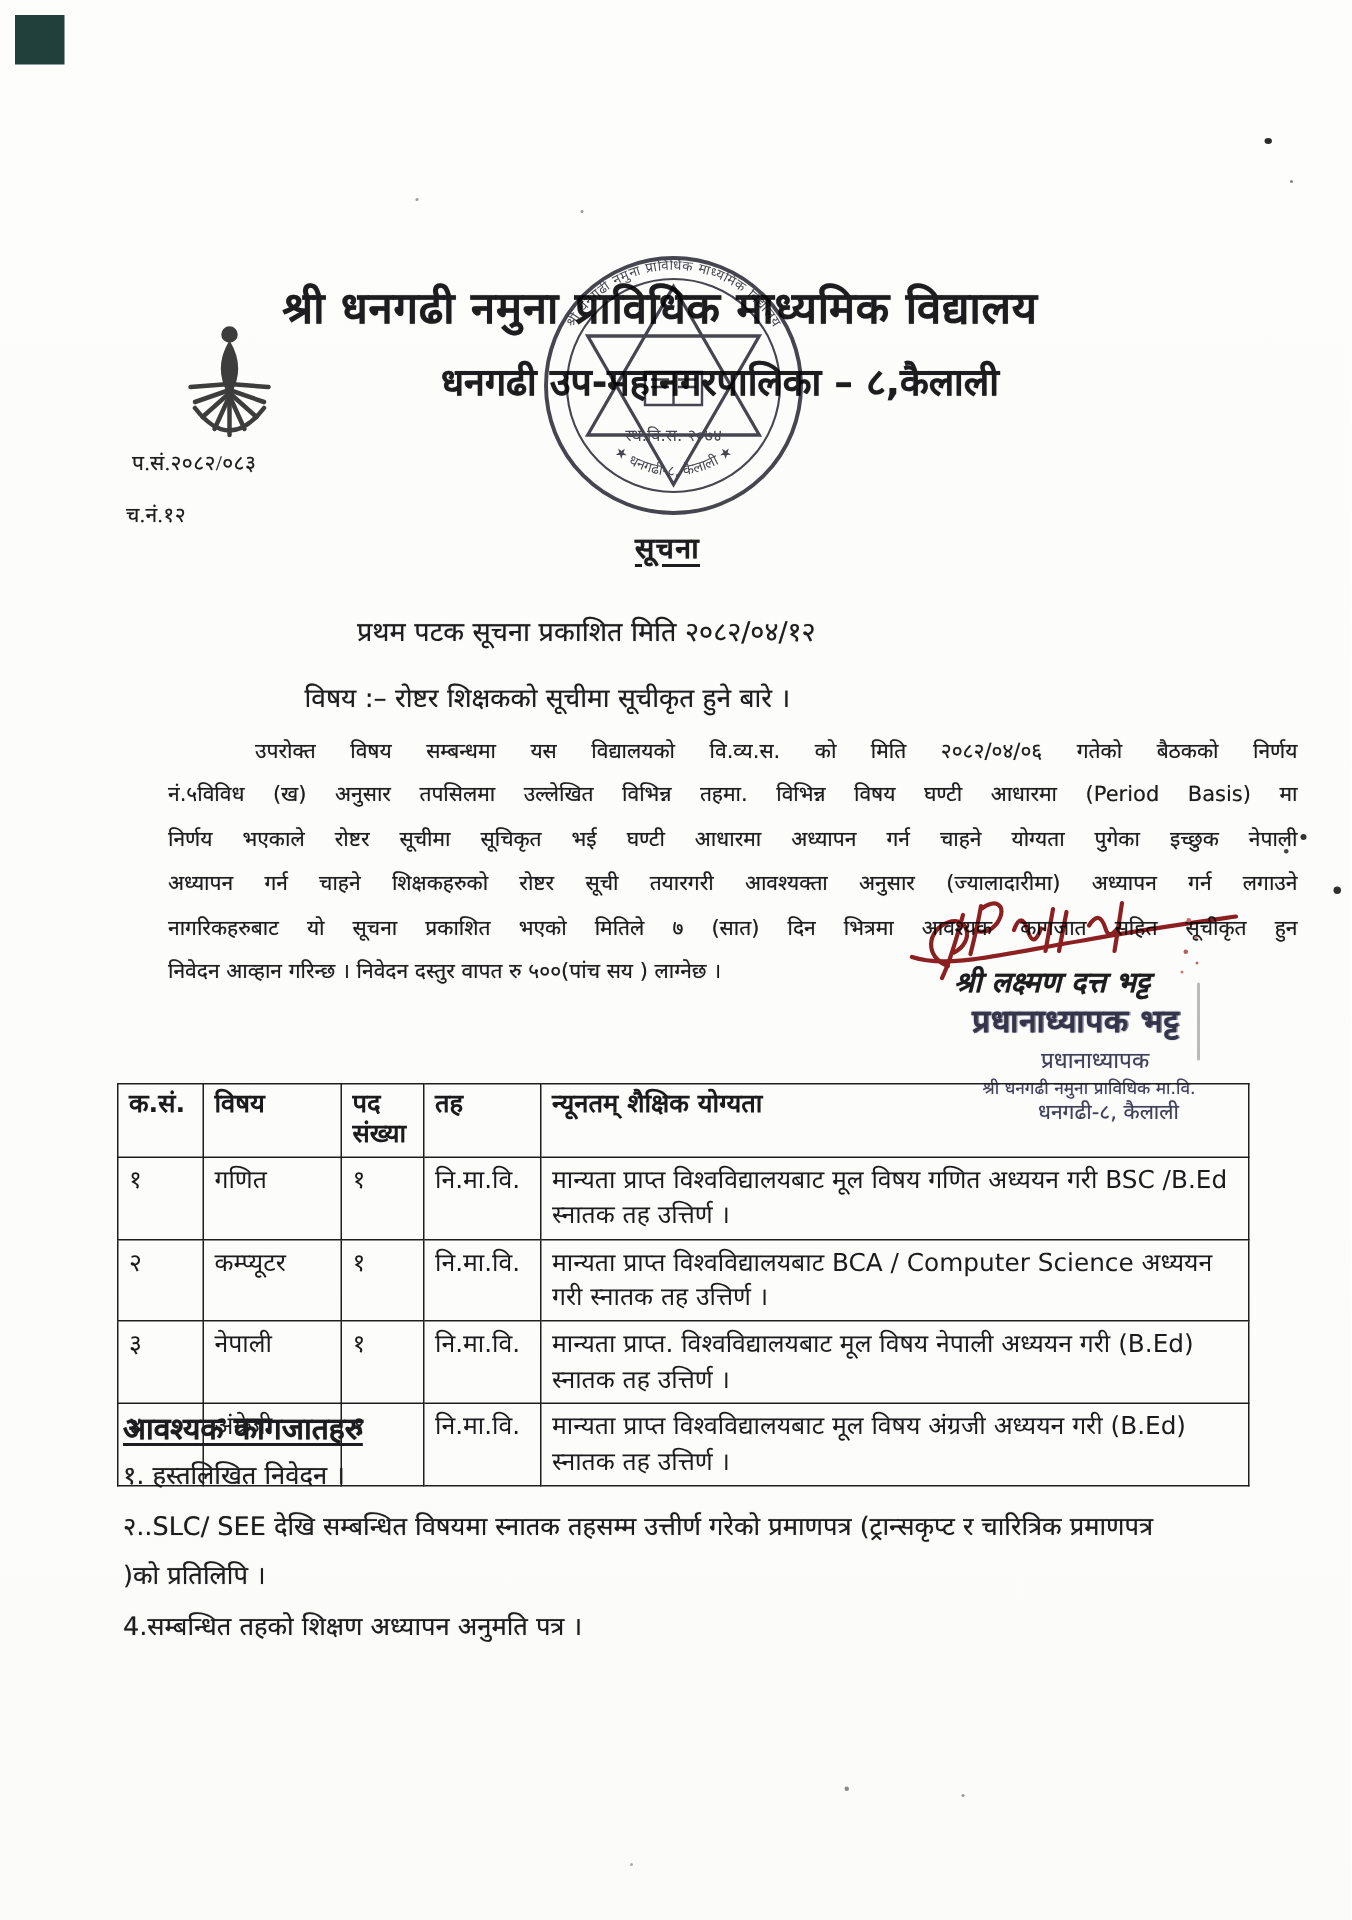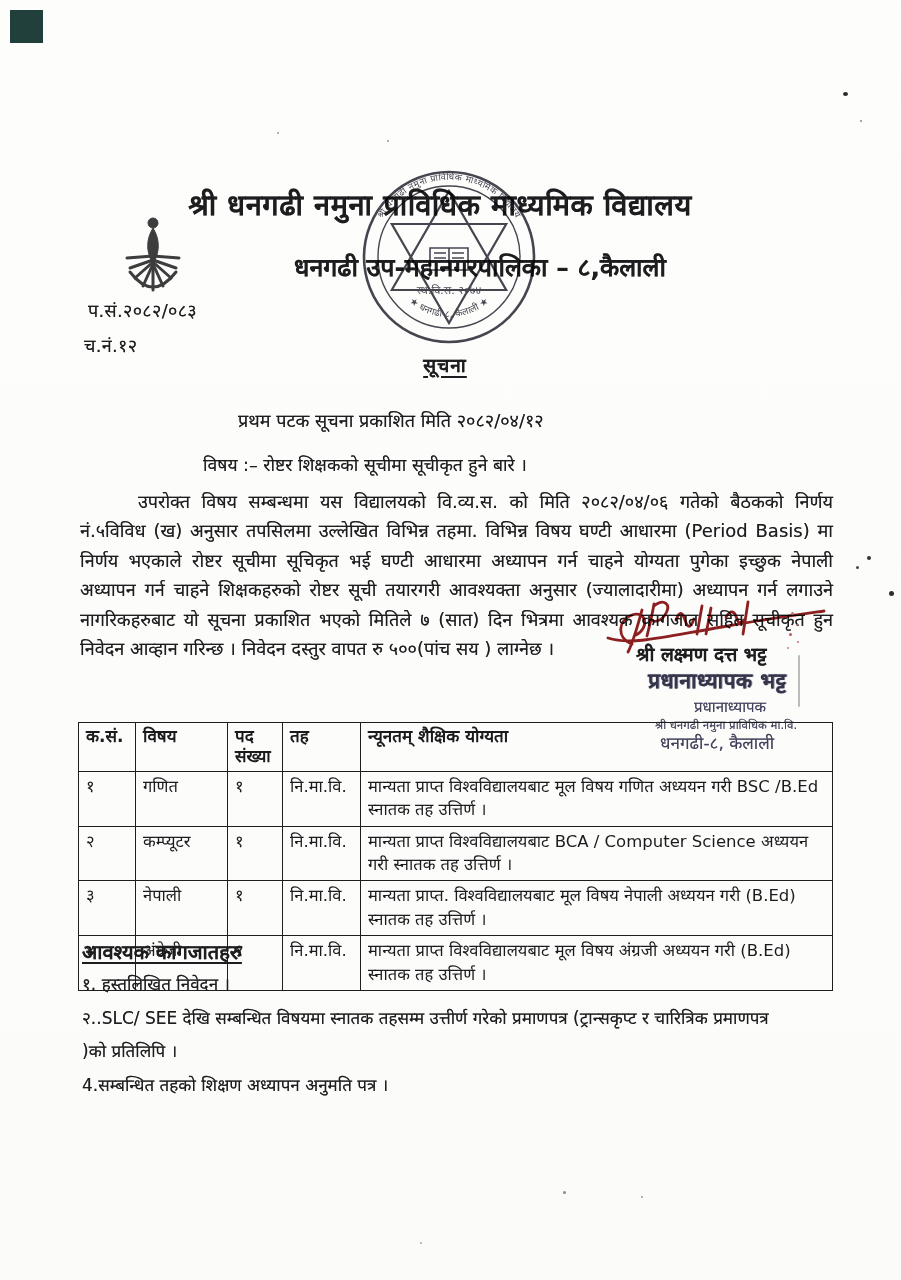--- a/index.html
+++ b/index.html
@@ -7,26 +7,26 @@
   body {
     font-family:"DejaVu Sans","Liberation Sans",sans-serif;
     background:#ffffff; color:#1c1c1c; position:relative; overflow:hidden;
   }
   .page { position:absolute; inset:0; background:linear-gradient(180deg,#fdfdfc 0%,#fcfcfb 60%,#fbfbfa 100%); }
   .abs { position:absolute; }
   .ink { color:#1d1d1f; text-shadow:0 0 .5px rgba(20,20,20,.55); }
   .codes { font-weight:bold; font-size:16.5px; letter-spacing:.2px; white-space:pre; color:#151515; }
   .school-name { width:880px; text-align:center; font-size:29px; font-weight:bold; letter-spacing:.5px; }
   .school-addr { left:60px; width:840px; text-align:center; font-size:25px; font-weight:600; }
-  .refno { font-size:18px; letter-spacing:.3px; }
+  .refno { font-size:14px; letter-spacing:.3px;font-family:Liberation Serif, serif; }
   .title-wrap { left:0; width:890px; text-align:center; }
   .notice-title { font-size:19px; font-weight:bold; text-decoration:underline; text-underline-offset:4px; text-decoration-thickness:2px; letter-spacing:1px; }
   .publine { font-size:18px; }
   .subjline { font-size:17.5px; }
-  .body-text { width:753px; font-size:18px; line-height:29.4px; }
+  .body-text { width:753px; font-size:14px; line-height:29.4px;margin-left:32px; }
   .body-text .jl { text-align:justify; text-align-last:justify; }
   .body-text .jl.first { text-indent:58px; }
   .body-text .jl.last { text-align-last:left; }
   .sig-name { font-size:19px; font-weight:600; }
   .sig-bold { font-size:21px; font-weight:bold; color:#34344a; text-shadow:1px 0 0 rgba(52,52,80,.55), 0 0 1px rgba(52,52,80,.5); letter-spacing:.5px; }
   .stamp-txt { color:#40405a; text-shadow:0 0 .6px rgba(64,64,96,.5); }
   table.vac { border-collapse:collapse; width:755px; background:transparent; }
   table.vac th, table.vac td {
     border:1.7px solid #1e1e1e; vertical-align:top; text-align:left;
     padding:3px 7px 4px 7px; color:#1b1b1d;
@@ -45,21 +45,21 @@
 </style>
 </head>
 <body>
 
 <div class="page">
 
   <div class="abs corner-mark"></div>
 
 
   <div class="abs school-name ink" style="top:184px;">श्री धनगढी नमुना प्राविधिक माध्यमिक विद्यालय</div>
-  <div class="abs school-addr ink" style="top:249px;">धनगढी उप-महानगरपालिका – ८,कैलाली</div>
+  <div class="abs school-addr ink" style="top:236px;">धनगढी उप-महानगरपालिका – ८,कैलाली</div>
 
   <svg class="abs emblem-svg" style="left:122px; top:210px;" width="62" height="92" viewBox="0 0 62 92">
     <g stroke="currentColor" fill="currentColor">
       <circle cx="31" cy="13" r="5"></circle>
       <path d="M31,18 C25,28 23,40 31,54 C39,40 37,28 31,18 Z"></path>
       <g stroke-width="3" stroke-linecap="round" fill="none">
         <path d="M31,50 L8,58"></path>
           <path d="M31,52 L13,68"></path>
           <path d="M31,54 L21,76"></path>
         <path d="M31,54 L31,80"></path>
@@ -119,25 +119,25 @@
       <path d="M34,58 C18,52 20,34 34,29 C48,24 52,42 38,49"></path>
       <path d="M44,24 C40,38 36,54 30,66"></path>
       <path d="M56,18 C54,30 51,42 49,50 M56,20 C66,12 74,18 67,29 C62,36 56,36 52,34"></path>
       <path d="M78,34 q5,-13 9,0 q4,13 9,-1"></path>
       <path d="M104,20 l-5,28 M113,22 l-5,26"></path>
       <path d="M128,31 q7,-11 11,2 q2,7 7,1"></path>
       <path d="M150,16 q-3,20 -5,32"></path>
     </g>
   </svg>
 
-  <div class="abs sig-name ink" style="left:636px; top:641px;">श्री लक्ष्मण दत्त भट्ट</div>
+  <div class="abs sig-name ink" style="left:636px; top:641px;font-style:italic;">श्री लक्ष्मण दत्त भट्ट</div>
   <div class="abs sig-bold" style="left:648px; top:666px;">प्रधानाध्यापक भट्ट</div>
   <div class="abs stamp-txt" style="left:694px; top:696px; font-size:15px;">प्रधानाध्यापक</div>
   <div class="abs stamp-txt" style="left:655px; top:717px; font-size:11.5px;">श्री धनगढी नमुना प्राविधिक मा.वि.</div>
-  <div class="abs stamp-txt" style="left:660px; top:731px; font-size:17px;">धनगढी-८, कैलाली</div>
+  <div class="abs stamp-txt" style="left:692px; top:731px; font-size:14px;">धनगढी-८, कैलाली</div>
 
   <table class="vac abs" style="left:78px; top:722px;">
     <colgroup>
         <col style="width:57px">
         <col style="width:92px">
         <col style="width:55px">
         <col style="width:78px">
         <col>
       </colgroup>
     <thead>

